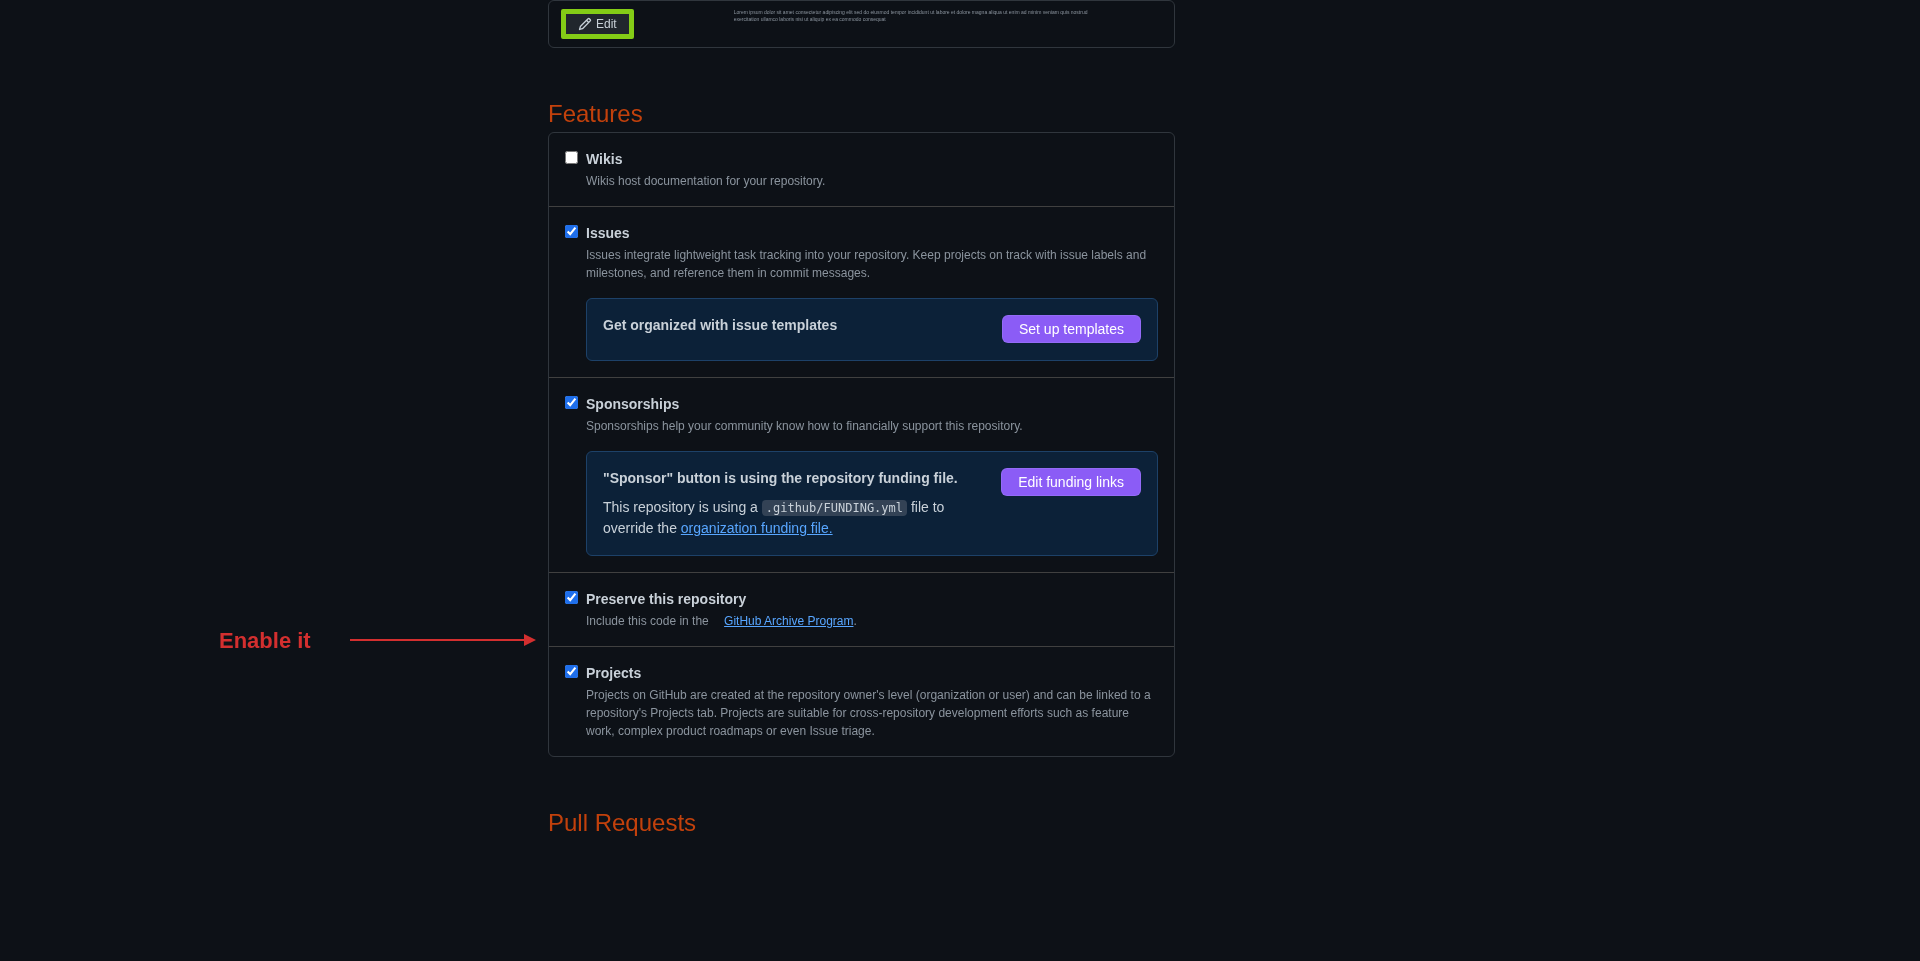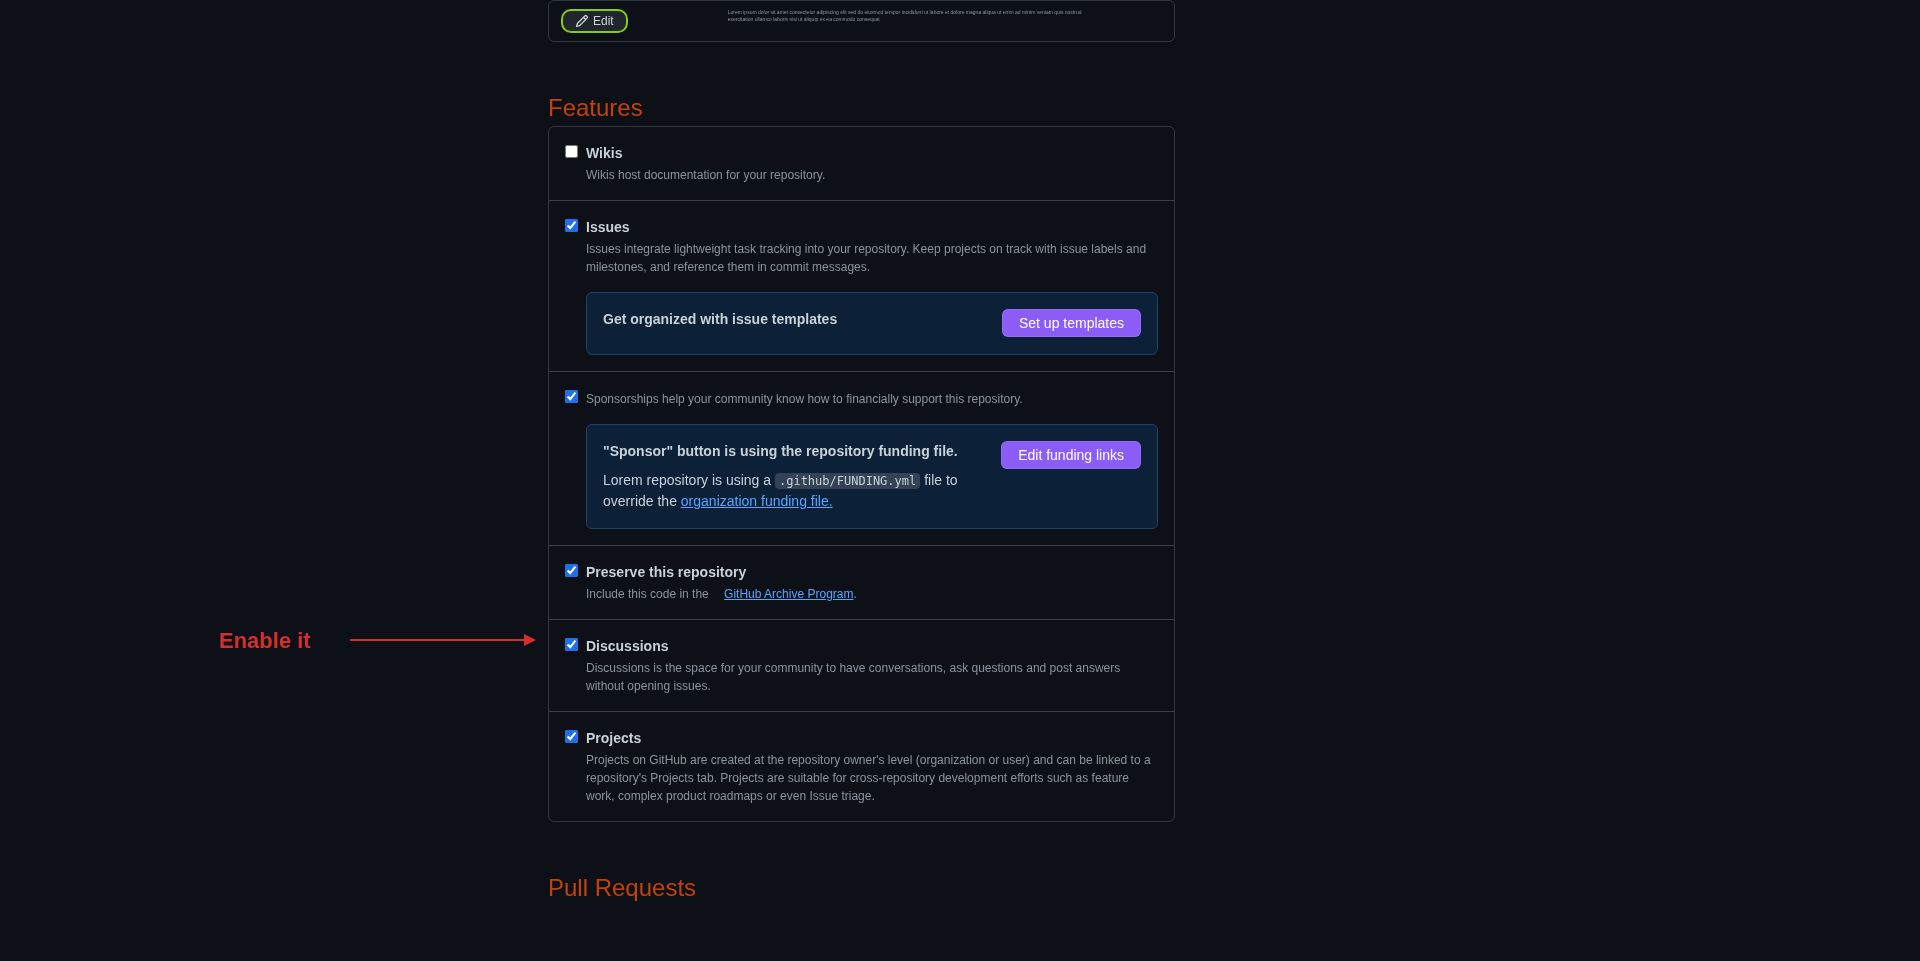--- a/index.html
+++ b/index.html
@@ -25,22 +25,22 @@
       border-radius: 6px;
       background-color: #0d1117;
       padding: 8px 12px;
       display: flex;
       align-items: flex-start;
       gap: 100px;
       margin-bottom: 48px;
     }
     .edit-btn {
       background-color: #21262d;
-      border: 2px solid #84cc16;
-      border-radius: 10px;
+      border: 5px solid #84cc16;
+      border-radius: 2px;
       padding: 3px 12px;
       color: #c9d1d9;
       font-size: 12px;
       cursor: pointer;
       display: inline-flex;
       align-items: center;
       gap: 4px;
     }
     .edit-btn svg {
       width: 14px;
@@ -227,55 +227,47 @@
             <button class="blue-btn">Set up templates</button>
           </div>
         </div>
       </div>
     </div>
 
     <div class="feature-item">
       <div class="feature-header">
         <input type="checkbox" class="checkbox" checked="" style="">
         <div class="feature-content">
+          <div class="feature-title">Sponsorships</div>
           <div class="feature-desc">Sponsorships help your community know how to financially support this repository.</div>
           <div class="sub-panel">
             <div class="sub-panel-text">
               <div class="sub-panel-title">"Sponsor" button is using the repository funding file.</div>
               <div class="sub-panel-desc">
-                <span>Lorem repository is using a </span><code>.github/FUNDING.yml</code><span> file to override the </span><a href="#">organization funding file.</a>
+                <span>This repository is using a </span><code>.github/FUNDING.yml</code><span> file to override the </span><a href="#">organization funding file.</a>
               </div>
             </div>
             <button class="blue-btn">Edit funding links</button>
           </div>
         </div>
       </div>
     </div>
 
     <div class="feature-item">
       <div class="feature-header">
         <input type="checkbox" class="checkbox" checked="" style="">
         <div class="feature-content">
           <div class="feature-title">Preserve this repository</div>
           <div class="feature-desc">
             <span>Include this code in the </span><a href="#">GitHub Archive Program</a><span>.</span>
           </div>
         </div>
       </div>
     </div>
 
-    <div class="feature-item">
-      <div class="feature-header">
-        <input type="checkbox" class="checkbox" checked="" style="">
-        <div class="feature-content">
-          <div class="feature-title">Discussions</div>
-          <div class="feature-desc">Discussions is the space for your community to have conversations, ask questions and post answers without opening issues.</div>
-        </div>
-      </div>
-    </div>
 
     <div class="feature-item">
       <div class="feature-header">
         <input type="checkbox" class="checkbox" checked="" style="">
         <div class="feature-content">
           <div class="feature-title">Projects</div>
           <div class="feature-desc">Projects on GitHub are created at the repository owner's level (organization or user) and can be linked to a repository's Projects tab. Projects are suitable for cross-repository development efforts such as feature work, complex product roadmaps or even Issue triage.</div>
         </div>
       </div>
     </div>

